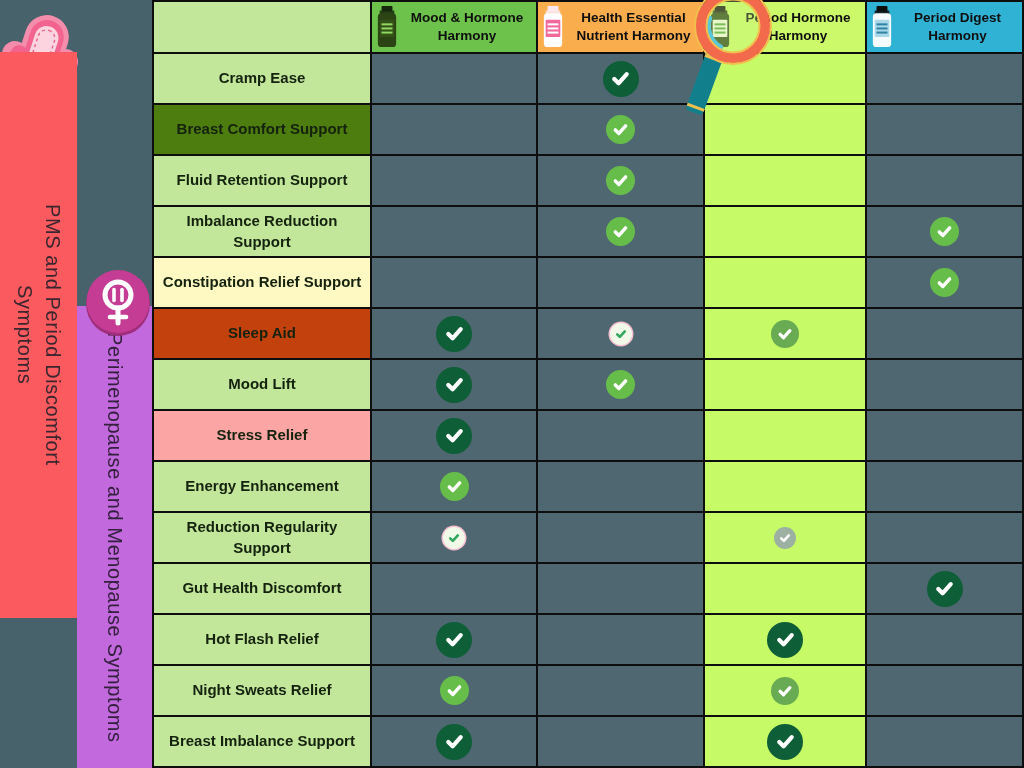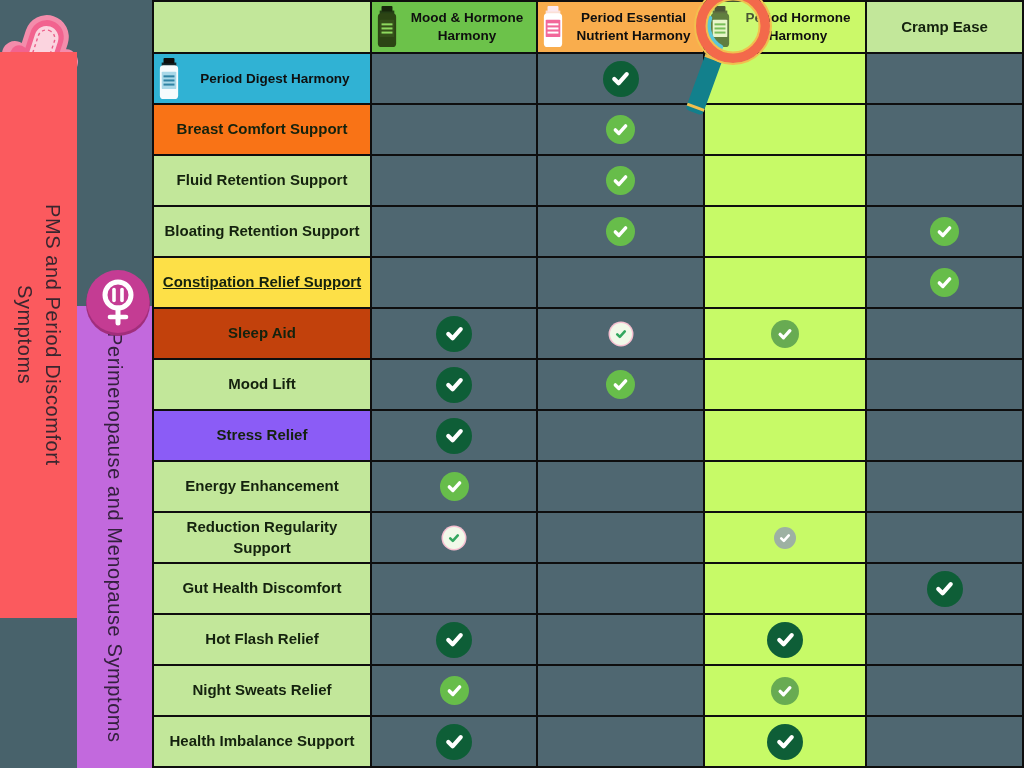--- a/index.html
+++ b/index.html
@@ -96,60 +96,60 @@
     <div class="cell product-header" style="background: rgb(249, 173, 77);">
       <svg width="24" height="42" viewBox="0 0 26 46">
   <rect x="7" y="0" width="12" height="6" rx="1" fill="#fbe9ef"></rect>
   <rect x="5" y="5" width="16" height="4" fill="#fbe9ef" opacity="0.85"></rect>
   <rect x="3" y="8" width="20" height="37" rx="4" fill="#ffffff"></rect>
   <rect x="5" y="15" width="16" height="19" rx="1" fill="#f2689a"></rect>
   <rect x="7" y="19" width="12" height="2.2" fill="#ffffff"></rect>
   <rect x="7" y="23.5" width="12" height="2.2" fill="#ffffff"></rect>
   <rect x="7" y="28" width="12" height="2.2" fill="#ffffff"></rect>
 </svg>
-      <span class="phname">Period Essential Nutrient Harmony</span>
+      <span class="phname">Health Essential Nutrient Harmony</span>
     </div>
     <div class="cell product-header" style="background: rgb(203, 249, 105);">
       <svg width="24" height="42" viewBox="0 0 26 46">
   <rect x="7" y="0" width="12" height="6" rx="1" fill="#141414"></rect>
   <rect x="5" y="5" width="16" height="4" fill="#141414" opacity="0.85"></rect>
   <rect x="3" y="8" width="20" height="37" rx="4" fill="#31491f"></rect>
   <rect x="5" y="15" width="16" height="19" rx="1" fill="#f2f5e6"></rect>
   <rect x="7" y="19" width="12" height="2.2" fill="#53a544"></rect>
   <rect x="7" y="23.5" width="12" height="2.2" fill="#53a544"></rect>
   <rect x="7" y="28" width="12" height="2.2" fill="#53a544"></rect>
 </svg>
       <span class="phname">Period Hormone Harmony</span>
     </div>
-    <div class="cell label-cell" style="background: rgb(194, 231, 154);">
-      <span>Cramp Ease</span>
-    </div>
     <div class="cell product-header" style="background: rgb(48, 178, 212);">
       <svg width="24" height="42" viewBox="0 0 26 46">
   <rect x="7" y="0" width="12" height="6" rx="1" fill="#0d0d0d"></rect>
   <rect x="5" y="5" width="16" height="4" fill="#0d0d0d" opacity="0.85"></rect>
   <rect x="3" y="8" width="20" height="37" rx="4" fill="#f6fbfd"></rect>
   <rect x="5" y="15" width="16" height="19" rx="1" fill="#a9d8e8"></rect>
   <rect x="7" y="19" width="12" height="2.2" fill="#2f83a4"></rect>
   <rect x="7" y="23.5" width="12" height="2.2" fill="#2f83a4"></rect>
   <rect x="7" y="28" width="12" height="2.2" fill="#2f83a4"></rect>
 </svg>
       <span class="phname">Period Digest Harmony</span>
     </div>
-    <div class="cell body-cell" style="background: rgb(79, 103, 113);"></div>
-    <div class="cell body-cell" style="background: rgb(79, 103, 113);">
-      <span class="check" style="width:36px;height:36px;background:#0e5e37;">
-    <svg width="23" height="23" viewBox="0 0 24 24">
-      <path d="M5.5 12.5 L10 17 L18.5 7.5" fill="none" stroke="#ffffff" stroke-width="4.4" stroke-linecap="round" stroke-linejoin="round"></path>
-    </svg>
-      </span>
-    </div>
-    <div class="cell body-cell" style="background: rgb(199, 250, 103);"></div>
-    <div class="cell body-cell" style="background: rgb(79, 103, 113);"></div>
-    <div class="cell label-cell" style="background: #f97316;">
+    <div class="cell label-cell" style="background: rgb(194, 231, 154);">
+      <span>Cramp Ease</span>
+    </div>
+    <div class="cell body-cell" style="background: rgb(79, 103, 113);"></div>
+    <div class="cell body-cell" style="background: rgb(79, 103, 113);">
+      <span class="check" style="width:36px;height:36px;background:#0e5e37;">
+    <svg width="23" height="23" viewBox="0 0 24 24">
+      <path d="M5.5 12.5 L10 17 L18.5 7.5" fill="none" stroke="#ffffff" stroke-width="4.4" stroke-linecap="round" stroke-linejoin="round"></path>
+    </svg>
+      </span>
+    </div>
+    <div class="cell body-cell" style="background: rgb(199, 250, 103);"></div>
+    <div class="cell body-cell" style="background: rgb(79, 103, 113);"></div>
+    <div class="cell label-cell" style="background: #4d7c0f;">
       <span>Breast Comfort Support</span>
     </div>
     <div class="cell body-cell" style="background: rgb(79, 103, 113);"></div>
     <div class="cell body-cell" style="background: rgb(79, 103, 113);">
       <span class="check" style="width:29px;height:29px;background:#67bd4a;">
     <svg width="19" height="19" viewBox="0 0 24 24">
       <path d="M5.5 12.5 L10 17 L18.5 7.5" fill="none" stroke="#ffffff" stroke-width="4.4" stroke-linecap="round" stroke-linejoin="round"></path>
     </svg>
       </span>
     </div>
@@ -162,39 +162,39 @@
     <div class="cell body-cell" style="background: rgb(79, 103, 113);">
       <span class="check" style="width:29px;height:29px;background:#67bd4a;">
     <svg width="19" height="19" viewBox="0 0 24 24">
       <path d="M5.5 12.5 L10 17 L18.5 7.5" fill="none" stroke="#ffffff" stroke-width="4.4" stroke-linecap="round" stroke-linejoin="round"></path>
     </svg>
       </span>
     </div>
     <div class="cell body-cell" style="background: rgb(199, 250, 103);"></div>
     <div class="cell body-cell" style="background: rgb(79, 103, 113);"></div>
     <div class="cell label-cell" style="background: rgb(194, 231, 154);">
-      <span>Bloating Retention Support</span>
-    </div>
-    <div class="cell body-cell" style="background: rgb(79, 103, 113);"></div>
-    <div class="cell body-cell" style="background: rgb(79, 103, 113);">
-      <span class="check" style="width:29px;height:29px;background:#67bd4a;">
-    <svg width="19" height="19" viewBox="0 0 24 24">
-      <path d="M5.5 12.5 L10 17 L18.5 7.5" fill="none" stroke="#ffffff" stroke-width="4.4" stroke-linecap="round" stroke-linejoin="round"></path>
-    </svg>
-      </span>
-    </div>
-    <div class="cell body-cell" style="background: rgb(199, 250, 103);"></div>
-    <div class="cell body-cell" style="background: rgb(79, 103, 113);">
-      <span class="check" style="width:29px;height:29px;background:#67bd4a;">
-    <svg width="19" height="19" viewBox="0 0 24 24">
-      <path d="M5.5 12.5 L10 17 L18.5 7.5" fill="none" stroke="#ffffff" stroke-width="4.4" stroke-linecap="round" stroke-linejoin="round"></path>
-    </svg>
-      </span>
-    </div>
-    <div class="cell label-cell" style="background: #fde047; text-decoration: underline;">
+      <span>Imbalance Reduction Support</span>
+    </div>
+    <div class="cell body-cell" style="background: rgb(79, 103, 113);"></div>
+    <div class="cell body-cell" style="background: rgb(79, 103, 113);">
+      <span class="check" style="width:29px;height:29px;background:#67bd4a;">
+    <svg width="19" height="19" viewBox="0 0 24 24">
+      <path d="M5.5 12.5 L10 17 L18.5 7.5" fill="none" stroke="#ffffff" stroke-width="4.4" stroke-linecap="round" stroke-linejoin="round"></path>
+    </svg>
+      </span>
+    </div>
+    <div class="cell body-cell" style="background: rgb(199, 250, 103);"></div>
+    <div class="cell body-cell" style="background: rgb(79, 103, 113);">
+      <span class="check" style="width:29px;height:29px;background:#67bd4a;">
+    <svg width="19" height="19" viewBox="0 0 24 24">
+      <path d="M5.5 12.5 L10 17 L18.5 7.5" fill="none" stroke="#ffffff" stroke-width="4.4" stroke-linecap="round" stroke-linejoin="round"></path>
+    </svg>
+      </span>
+    </div>
+    <div class="cell label-cell" style="background: #fef9c3;">
       <span>Constipation Relief Support</span>
     </div>
     <div class="cell body-cell" style="background: rgb(79, 103, 113);"></div>
     <div class="cell body-cell" style="background: rgb(79, 103, 113);"></div>
     <div class="cell body-cell" style="background: rgb(199, 250, 103);"></div>
     <div class="cell body-cell" style="background: rgb(79, 103, 113);">
       <span class="check" style="width:29px;height:29px;background:#67bd4a;">
     <svg width="19" height="19" viewBox="0 0 24 24">
       <path d="M5.5 12.5 L10 17 L18.5 7.5" fill="none" stroke="#ffffff" stroke-width="4.4" stroke-linecap="round" stroke-linejoin="round"></path>
     </svg>
@@ -237,21 +237,21 @@
     </div>
     <div class="cell body-cell" style="background: rgb(79, 103, 113);">
       <span class="check" style="width:29px;height:29px;background:#67bd4a;">
     <svg width="19" height="19" viewBox="0 0 24 24">
       <path d="M5.5 12.5 L10 17 L18.5 7.5" fill="none" stroke="#ffffff" stroke-width="4.4" stroke-linecap="round" stroke-linejoin="round"></path>
     </svg>
       </span>
     </div>
     <div class="cell body-cell" style="background: rgb(199, 250, 103);"></div>
     <div class="cell body-cell" style="background: rgb(79, 103, 113);"></div>
-    <div class="cell label-cell" style="background: #8b5cf6;">
+    <div class="cell label-cell" style="background: #fca5a5;">
       <span>Stress Relief</span>
     </div>
     <div class="cell body-cell" style="background: rgb(79, 103, 113);">
       <span class="check" style="width:36px;height:36px;background:#0e5e37;">
     <svg width="23" height="23" viewBox="0 0 24 24">
       <path d="M5.5 12.5 L10 17 L18.5 7.5" fill="none" stroke="#ffffff" stroke-width="4.4" stroke-linecap="round" stroke-linejoin="round"></path>
     </svg>
       </span>
     </div>
     <div class="cell body-cell" style="background: rgb(79, 103, 113);"></div>
@@ -334,21 +334,21 @@
     <div class="cell body-cell" style="background: rgb(79, 103, 113);"></div>
     <div class="cell body-cell" style="background: rgb(199, 250, 103);">
       <span class="check" style="width:28px;height:28px;background:#68ab52;">
     <svg width="18" height="18" viewBox="0 0 24 24">
       <path d="M5.5 12.5 L10 17 L18.5 7.5" fill="none" stroke="#ffffff" stroke-width="4.4" stroke-linecap="round" stroke-linejoin="round"></path>
     </svg>
       </span>
     </div>
     <div class="cell body-cell" style="background: rgb(79, 103, 113);"></div>
     <div class="cell label-cell" style="background: rgb(194, 231, 154);">
-      <span>Health Imbalance Support</span>
+      <span>Breast Imbalance Support</span>
     </div>
     <div class="cell body-cell" style="background: rgb(79, 103, 113);">
       <span class="check" style="width:36px;height:36px;background:#0e5e37;">
     <svg width="23" height="23" viewBox="0 0 24 24">
       <path d="M5.5 12.5 L10 17 L18.5 7.5" fill="none" stroke="#ffffff" stroke-width="4.4" stroke-linecap="round" stroke-linejoin="round"></path>
     </svg>
       </span>
     </div>
     <div class="cell body-cell" style="background: rgb(79, 103, 113);"></div>
     <div class="cell body-cell" style="background: rgb(199, 250, 103);">

